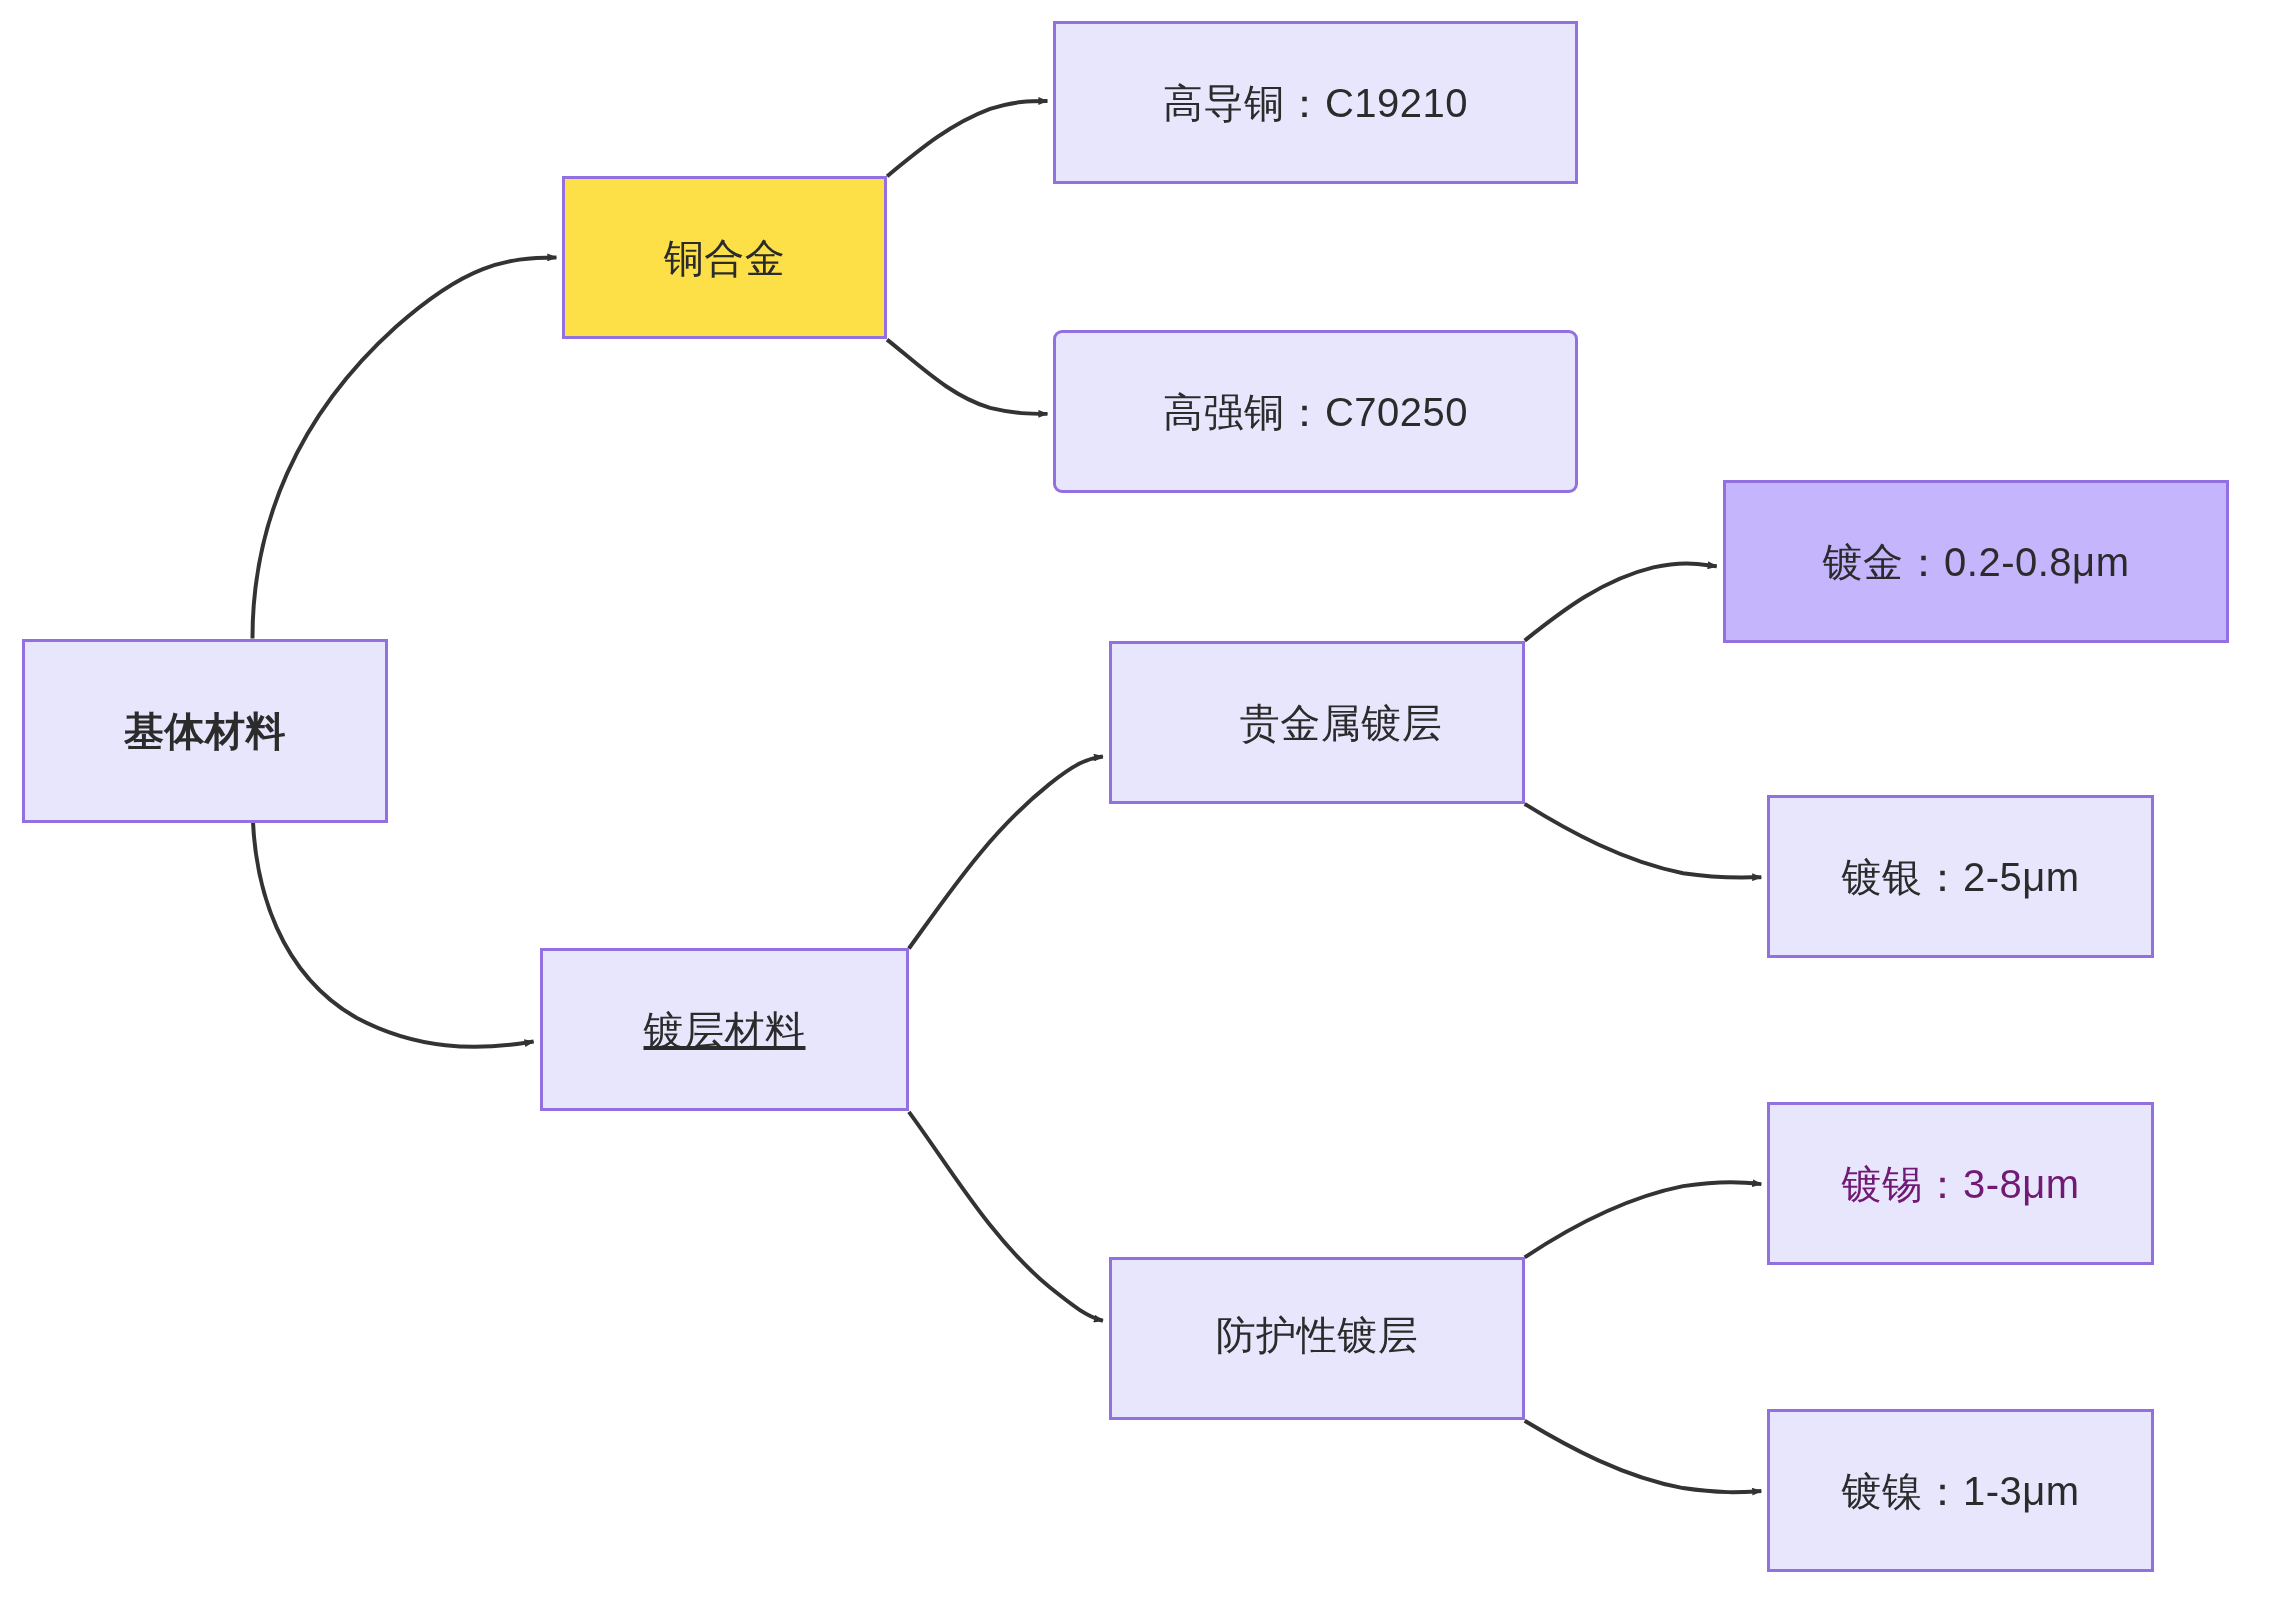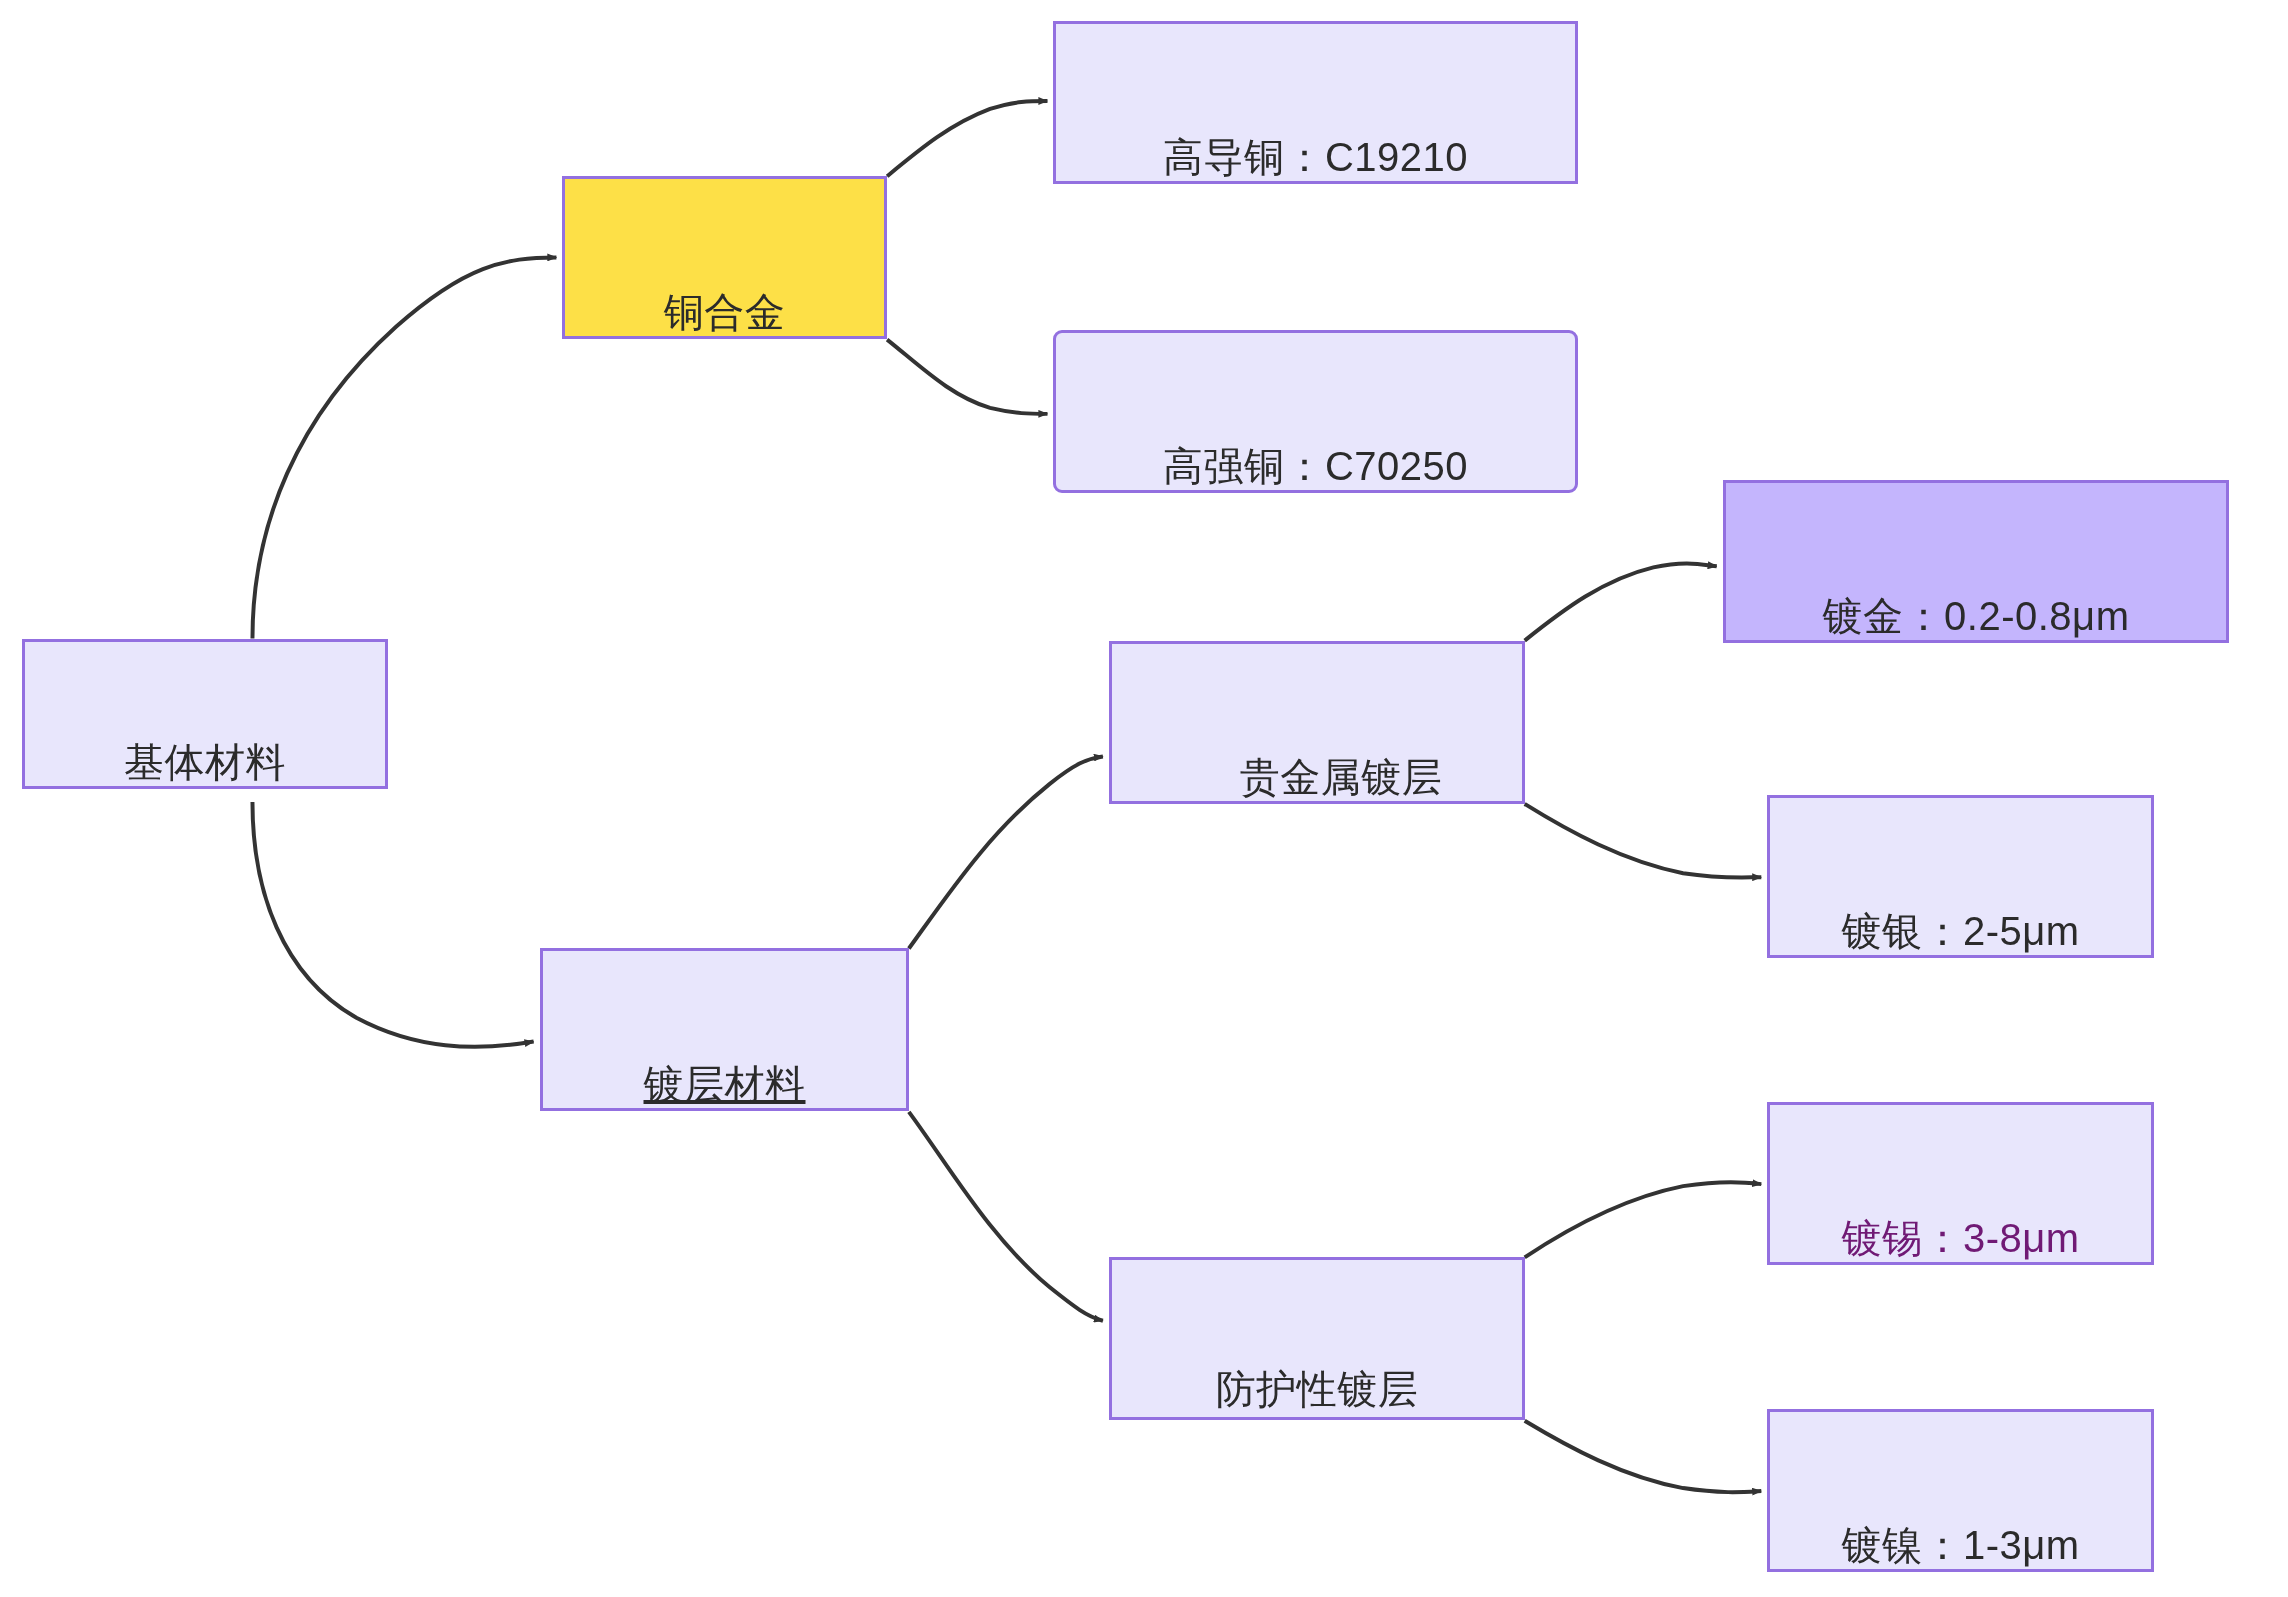--- a/index.html
+++ b/index.html
@@ -21,21 +21,21 @@
     top: 0;
     width: 2289px;
     height: 1598px;
   }
   .flow-node {
     position: absolute;
     box-sizing: border-box;
     background: #e8e6fc;
     border: 3px solid #9370e0;
     display: flex;
-    align-items: flex-end;
+    align-items: center;
     justify-content: center;
     text-align: center;
     color: #2b2b2b;
     font-size: 40px;
     line-height: 1.2;
     letter-spacing: 0.5px;
     white-space: nowrap;
   }
   .flow-node .node-label {
     display: block;
@@ -60,21 +60,21 @@
         <path d="M 918,958 C 960,900 1000,840 1060,792 C 1085,772 1098,766 1114,764" fill="none" stroke="#333333" stroke-width="4" stroke-linecap="butt" marker-end="url(#arrowhead)"></path>
         <path d="M 918,1123 C 960,1180 1000,1250 1060,1300 C 1085,1320 1098,1330 1114,1334" fill="none" stroke="#333333" stroke-width="4" stroke-linecap="butt" marker-end="url(#arrowhead)"></path>
         <path d="M 1540,647 C 1580,615 1620,585 1670,573 C 1702,566 1718,570 1734,572" fill="none" stroke="#333333" stroke-width="4" stroke-linecap="butt" marker-end="url(#arrowhead)"></path>
         <path d="M 1540,812 C 1585,840 1640,870 1700,882 C 1740,888 1762,886 1779,886" fill="none" stroke="#333333" stroke-width="4" stroke-linecap="butt" marker-end="url(#arrowhead)"></path>
         <path d="M 1540,1270 C 1585,1240 1640,1210 1700,1198 C 1740,1192 1762,1194 1779,1196" fill="none" stroke="#333333" stroke-width="4" stroke-linecap="butt" marker-end="url(#arrowhead)"></path>
         <path d="M 1540,1435 C 1585,1462 1640,1492 1700,1503 C 1740,1509 1762,1507 1779,1506" fill="none" stroke="#333333" stroke-width="4" stroke-linecap="butt" marker-end="url(#arrowhead)"></path>
       </g>
   </svg>
 
   <div id="nodes-layer">
-      <div class="flow-node" style="left: 22px; top: 639px; width: 366px; height: 150px; background: rgb(232, 230, 252); border-color: rgb(147, 112, 224); color: rgb(43, 43, 43);">
+      <div class="flow-node" style="left: 22px; top: 639px; width: 366px; height: 184px; background: rgb(232, 230, 252); border-color: rgb(147, 112, 224); color: rgb(43, 43, 43); font-weight: bold;">
         <span class="node-label">基体材料</span>
       </div>
       <div class="flow-node" style="left: 562px; top: 176px; width: 325px; height: 163px; background: #fde047; border-color: rgb(147, 112, 224); color: rgb(43, 43, 43);">
         <span class="node-label">铜合金</span>
       </div>
       <div class="flow-node" style="left: 540px; top: 948px; width: 369px; height: 163px; background: rgb(232, 230, 252); border-color: rgb(147, 112, 224); color: rgb(43, 43, 43); text-decoration: underline;">
         <span class="node-label">镀层材料</span>
       </div>
       <div class="flow-node" style="left: 1053px; top: 21px; width: 525px; height: 163px; background: rgb(232, 230, 252); border-color: rgb(147, 112, 224); color: rgb(43, 43, 43);">
         <span class="node-label">高导铜：C19210</span>

